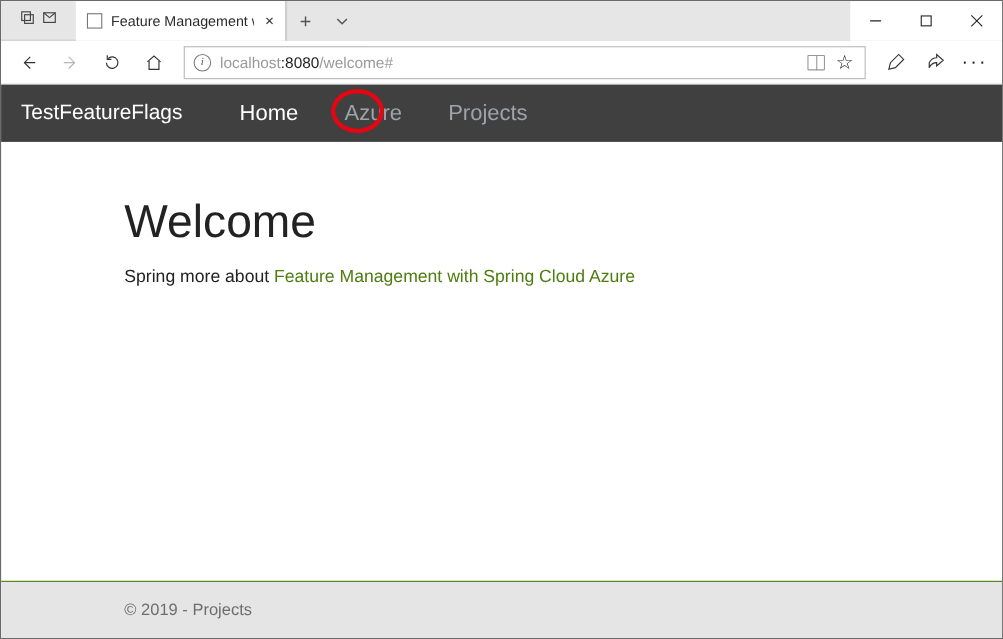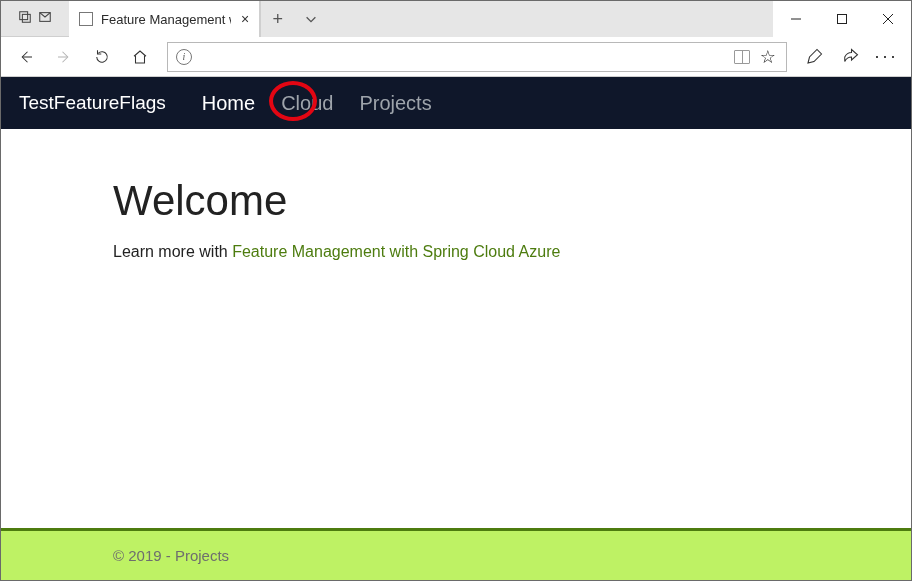--- a/index.html
+++ b/index.html
@@ -31,35 +31,35 @@
   .addr .url-host { color:#9a9a9a; }
   .addr .url-highlight { color:#222; }
   .addr .url-path { color:#9a9a9a; }
   .addr .reading { width:16px; height:14px; border:1px solid #999; border-radius:1px; position:relative; margin-left:auto;}
   .addr .reading::after { content:""; position:absolute; left:50%; top:-1px; bottom:-1px; width:1px; background:#999;}
   .addr .star { font-size:18px; color:#222; padding:0 2px;}
   .rightbtns { display:flex; align-items:center; gap:2px; }
   .dots { font-size:18px; letter-spacing:2px; color:#222; width:34px; text-align:center;}
 
   
-  .appnav { height:52px; background:#0f172a; display:flex; align-items:center; padding:0 18px; gap:22px; color:#fff; }
+  .appnav { height:52px; background:#404040; display:flex; align-items:center; padding:0 18px; gap:38px; color:#fff; }
   .brand { font-size:19px; color:#fff; margin-right:12px; }
   .navlink { font-size:20px; color:#9ea4ab; text-decoration:none; position:relative; padding:4px 2px;}
   .navlink.active { color:#fff; }
   .circle-anno { position:absolute; border:4px solid #e30613; width:48px; height:40px; border-radius:50%; pointer-events:none; z-index:50; }
 
   
   .page { padding:48px 0 0 0; }
   .container { width:680px; margin:0 auto 0 112px; }
   h1.welcome { font-size:42px; font-weight:400; color:#222; margin-bottom:18px; }
   .lead { font-size:16px; color:#222; }
   .lead a { color:#4d7c0f; text-decoration:none; }
 
   
-  .footer { position:absolute; bottom:0; left:0; right:0; height:52px; background:#bef264; border-top:3px solid #4d7c0f; display:flex; align-items:center;text-align:right; }
+  .footer { position:absolute; bottom:0; left:0; right:0; height:52px; background:#e5e5e5; border-top:1px solid #4d7c0f; display:flex; align-items:center;text-align:right; }
   .footer-inner { margin-left:112px; color:#6e6e6e; font-size:15px; }
 </style>
 </head>
 <body>
 
 <div class="titlebar">
   <div class="left-icons">
     <span>
       <svg viewBox="0 0 16 16">
           <rect x="2" y="2" width="9" height="9" fill="none" stroke-width="1.2"></rect>
@@ -126,20 +126,23 @@
       </svg>
   </div>
   <div class="tbtn">
     <svg viewBox="0 0 24 24">
         <path d="M4 11 L12 4 L20 11"></path>
         <path d="M6 10 V20 H18 V10"></path>
       </svg>
   </div>
   <div class="addr">
     <span class="info-icon">i</span>
+    <span>
+      <span class="url-host">localhost</span><span class="url-highlight">:8080</span><span class="url-path">/welcome#</span>
+    </span>
     <span class="reading"></span>
     <span class="star">☆</span>
   </div>
   <div class="rightbtns">
     <div class="tbtn">
       <svg viewBox="0 0 24 24">
           <path d="M4 20 L6 12 L16 2 L22 8 L12 18 Z"></path>
         </svg>
     </div>
     <div class="tbtn">
@@ -148,30 +151,30 @@
         </svg>
     </div>
     <div class="dots">···</div>
   </div>
 </div>
 
 <div class="appnav">
   <span class="brand">TestFeatureFlags</span>
   <a class="navlink active">Home</a>
   <span style="position:relative; display:inline-block;">
-    <a class="navlink">Cloud</a>
+    <a class="navlink">Azure</a>
     <span class="circle-anno" style="left:-10px; top:-11px;"></span>
   </span>
   <a class="navlink">Projects</a>
 </div>
 
 <div class="page">
   <div class="container">
     <h1 class="welcome">Welcome</h1>
     <p class="lead">
-      <span>Learn more with </span><a href="#">Feature Management with Spring Cloud Azure</a>
+      <span>Spring more about </span><a href="#">Feature Management with Spring Cloud Azure</a>
     </p>
   </div>
 </div>
 
 <div class="footer">
   <div class="footer-inner">© 2019 - Projects</div>
 </div>
 
 </body></html>

